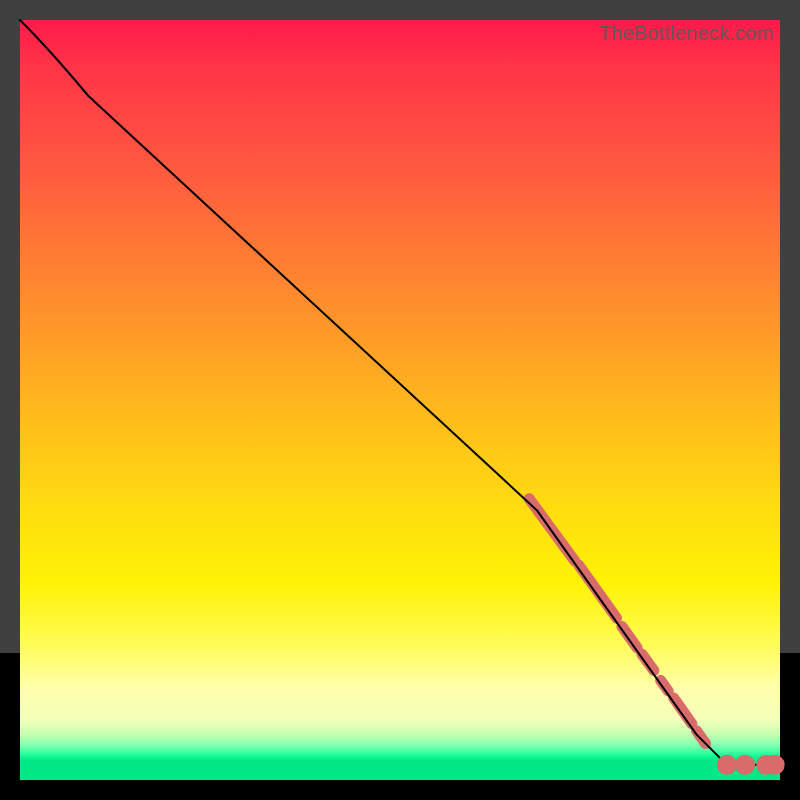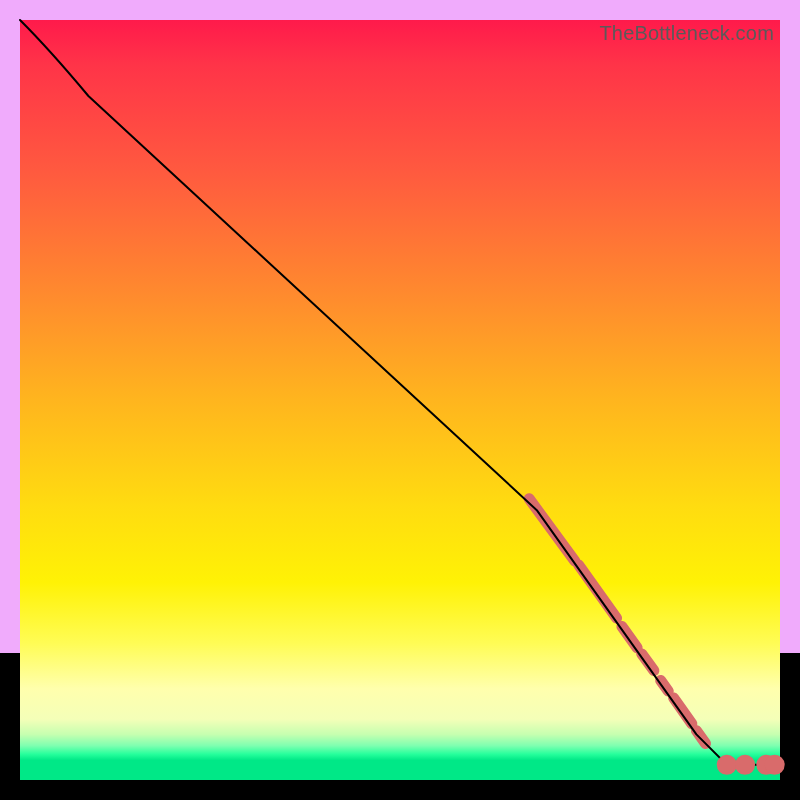--- a/index.html
+++ b/index.html
@@ -8,21 +8,21 @@
     width: 800px;
     height: 800px;
     overflow: hidden;
     background: #000;
     font-family: Arial, Helvetica, sans-serif;
   }
   .frame {
     position: relative;
     width: 800px;
     height: 653px;
-    background: #f0abfc;
+    background: #404040;
   }
   .plot-area {
     position: absolute;
     left: 20px;
     top: 20px;
     width: 760px;
     height: 760px;
     
     background: linear-gradient(
       to bottom,

